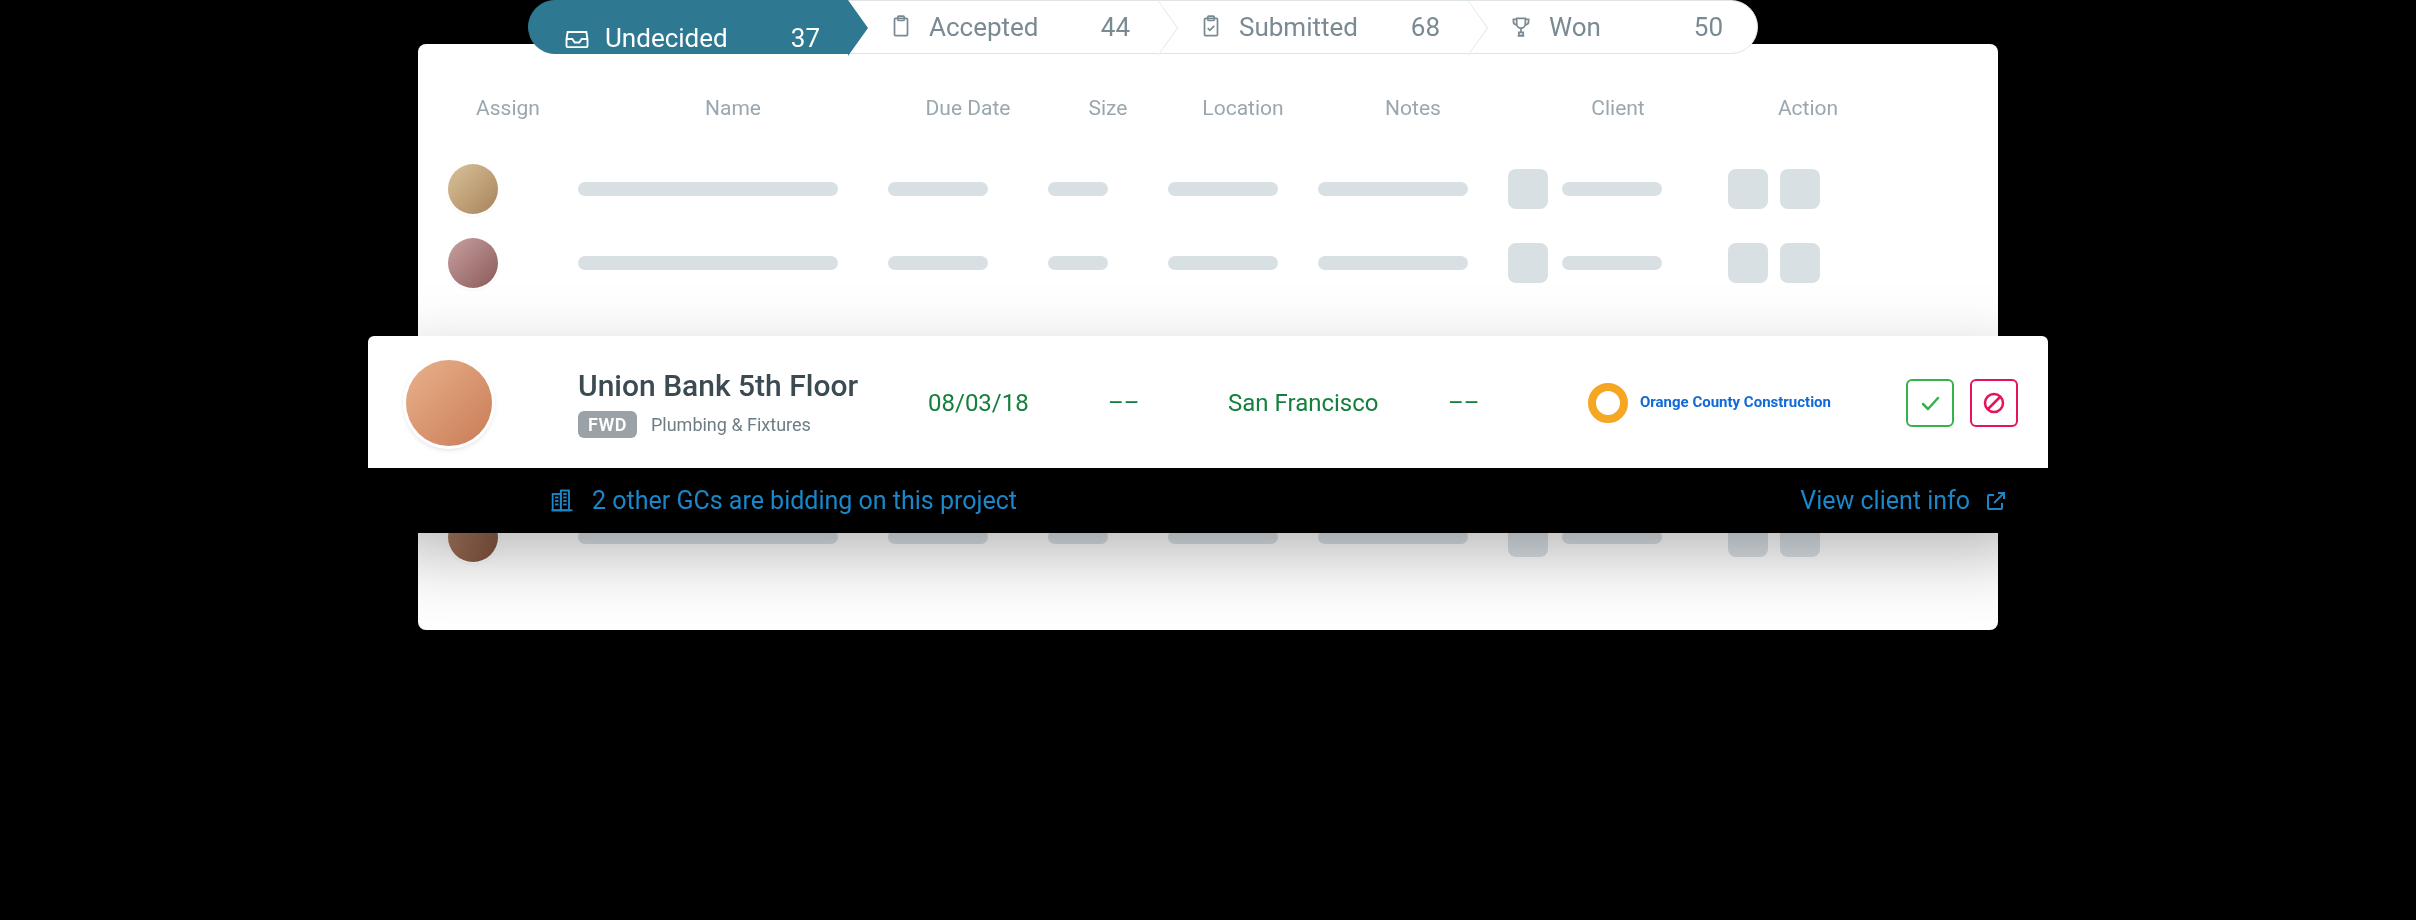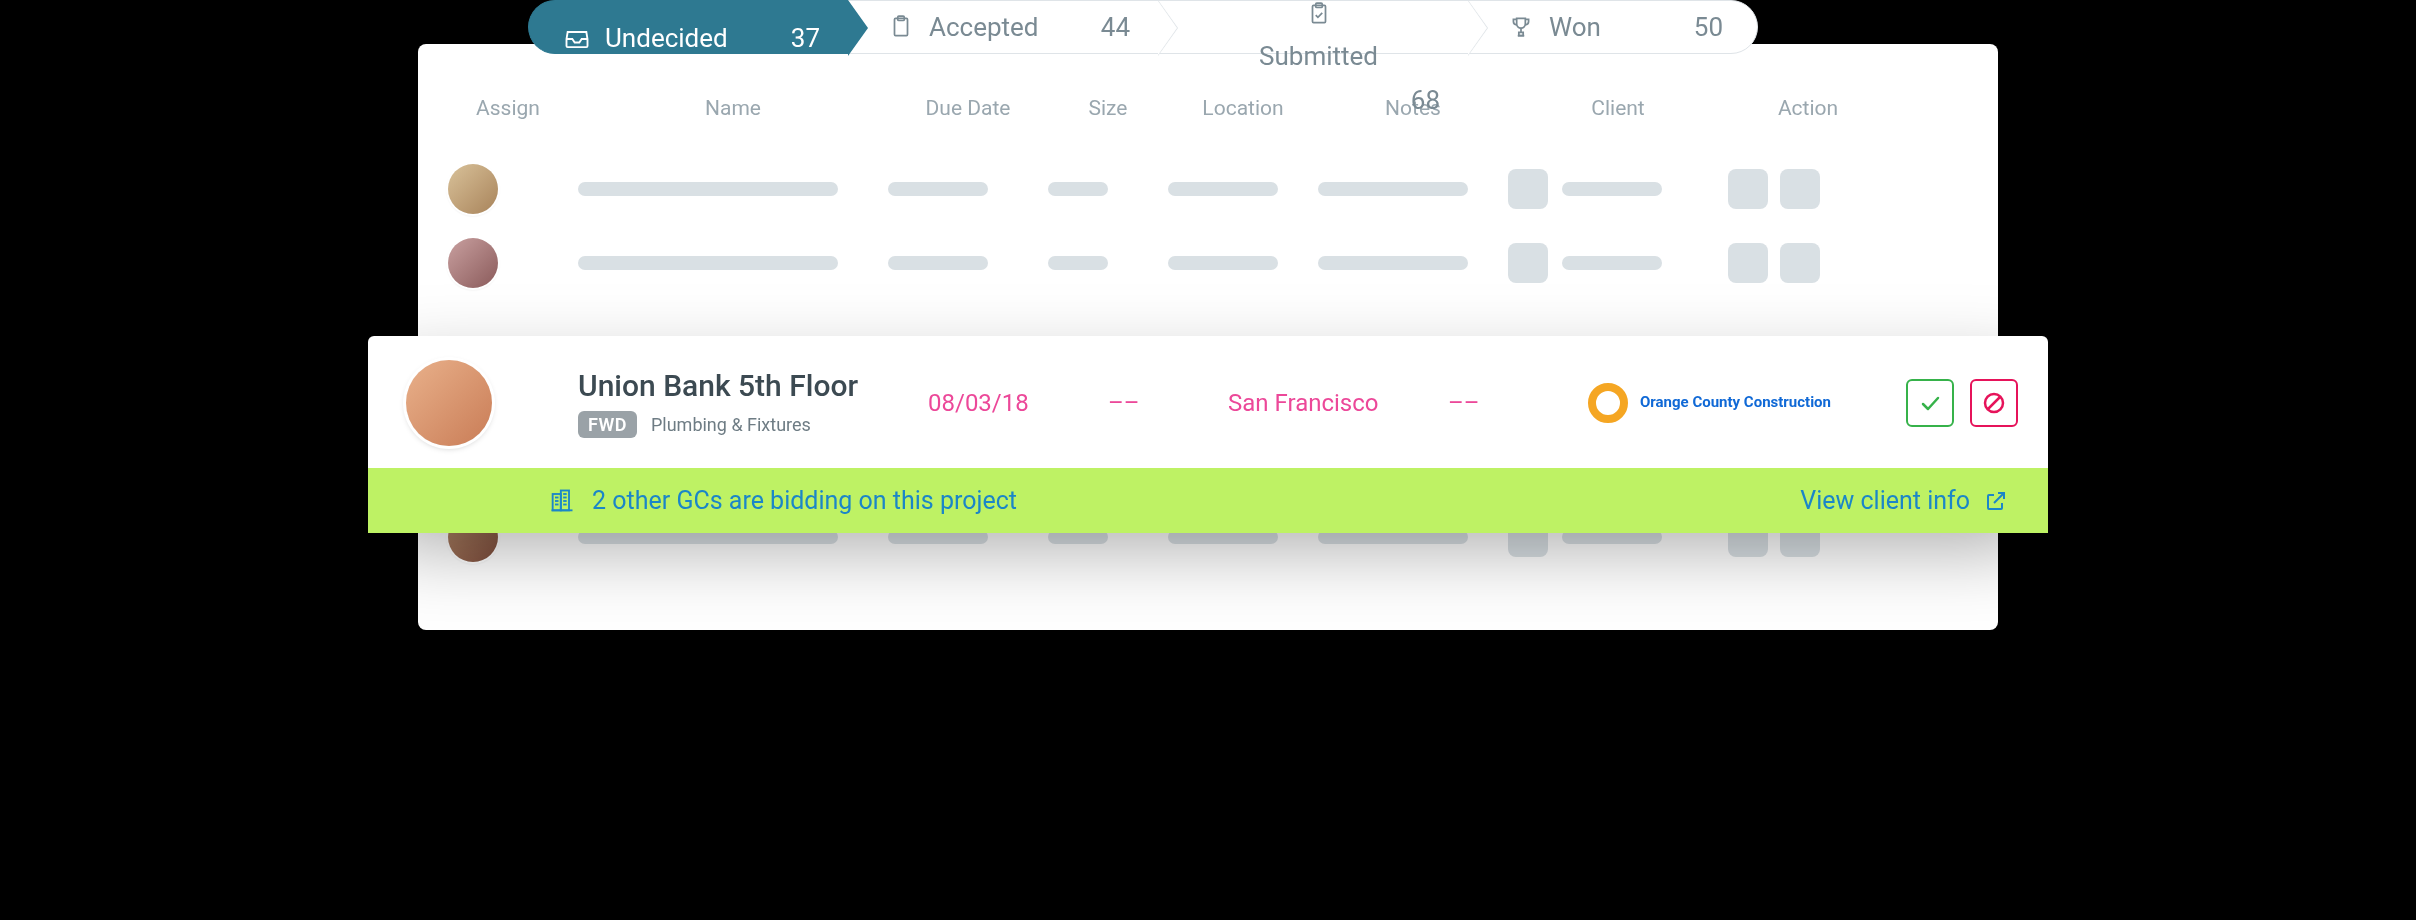--- a/index.html
+++ b/index.html
@@ -132,37 +132,37 @@
     box-shadow: 0 0 0 3px #fff, 0 2px 6px rgba(0,0,0,.25);
     margin-left: 8px;
   }
   .title-block .title { font-size: 30px; color: #3c4a52; font-weight: 500; }
   .title-block .sub { display:flex; align-items:center; gap: 14px; margin-top: 8px; }
   .badge {
     background: #9aa2a7; color: #fff; font-size: 18px; font-weight: 600;
     padding: 3px 10px; border-radius: 6px; letter-spacing: .5px;
   }
   .subtext { color: #6e7c84; font-size: 18px; }
-  .cell-text { color: #ec4899; font-size: 24px; }
+  .cell-text { color: #15803d; font-size: 24px; }
   .client-logo {
     width: 40px; height: 40px; border-radius: 50%;
     border: 8px solid #f5a623; background: #fff;
   }
   .client-block { display:flex; align-items:center; gap: 12px; }
   .client-name { color: #1069d6; font-size: 15px; font-weight: 700; line-height: 1.15; }
   .btn {
     width: 48px; height: 48px; border-radius: 6px; border: 2px solid;
     display:flex; align-items:center; justify-content:center; background:#fff; cursor:pointer;
   }
   .btn-accept { border-color: #36b24a; color:#36b24a; }
   .btn-reject { border-color: #e6135a; color:#e6135a; }
   .exp-actions { display:flex; gap: 16px; justify-content:flex-end; padding-right: 10px; }
 
   .exp-footer {
-    background: #bef264;
+    background: #000000;
     display:flex; align-items:center; justify-content:space-between;
     padding: 18px 40px 18px 180px;
     font-size: 25px;
     color: #1b86c8;
   }
   .exp-footer .left { display:flex; align-items:center; gap: 16px; }
   .exp-footer .right { display:flex; align-items:center; gap: 14px; cursor:pointer; }
 
   svg { display:block; }
 </style>
@@ -187,21 +187,21 @@
       <span class="icon">
         <svg width="26" height="26" viewBox="0 0 24 24" fill="none" stroke="currentColor" stroke-width="1.6">
             <rect x="6" y="4" width="12" height="16" rx="1"></rect>
             <rect x="9" y="2" width="6" height="4" rx="1"></rect>
           </svg>
       </span>
       <span class="label">Accepted</span>
       <span class="count">44</span>
       <span class="tab-arrow"></span>
     </div>
-    <div class="tab" style="left:620px; width:320px; z-index:2;flex-direction:column;">
+    <div class="tab" style="left:620px; width:320px; z-index:2;">
       <span class="icon">
         <svg width="26" height="26" viewBox="0 0 24 24" fill="none" stroke="currentColor" stroke-width="1.6">
             <rect x="6" y="4" width="12" height="16" rx="1"></rect>
             <rect x="9" y="2" width="6" height="4" rx="1"></rect>
             <path d="M9 13l2 2 4-4"></path>
           </svg>
       </span>
       <span class="label">Submitted</span>
       <span class="count">68</span>
       <span class="tab-arrow"></span>

